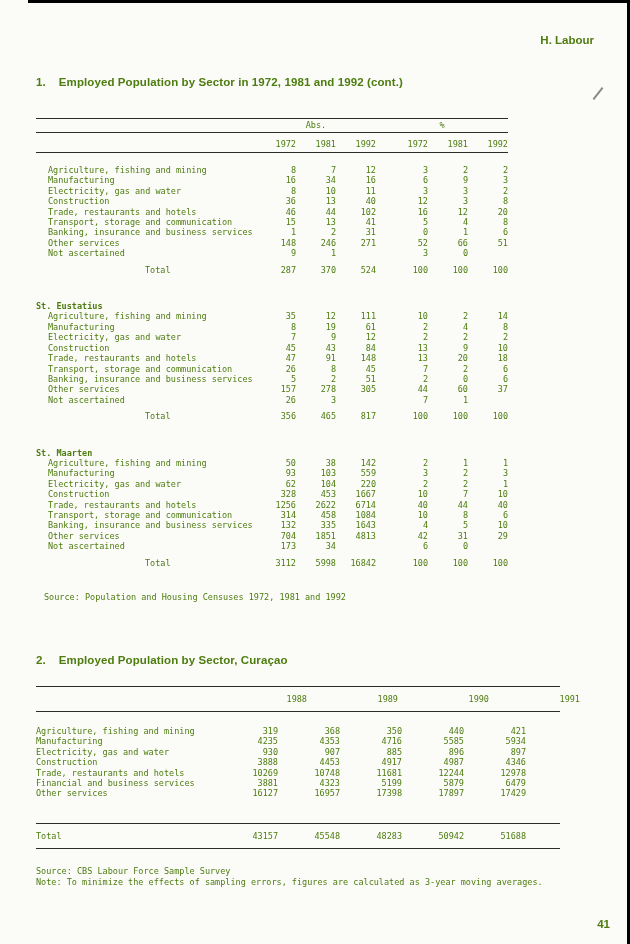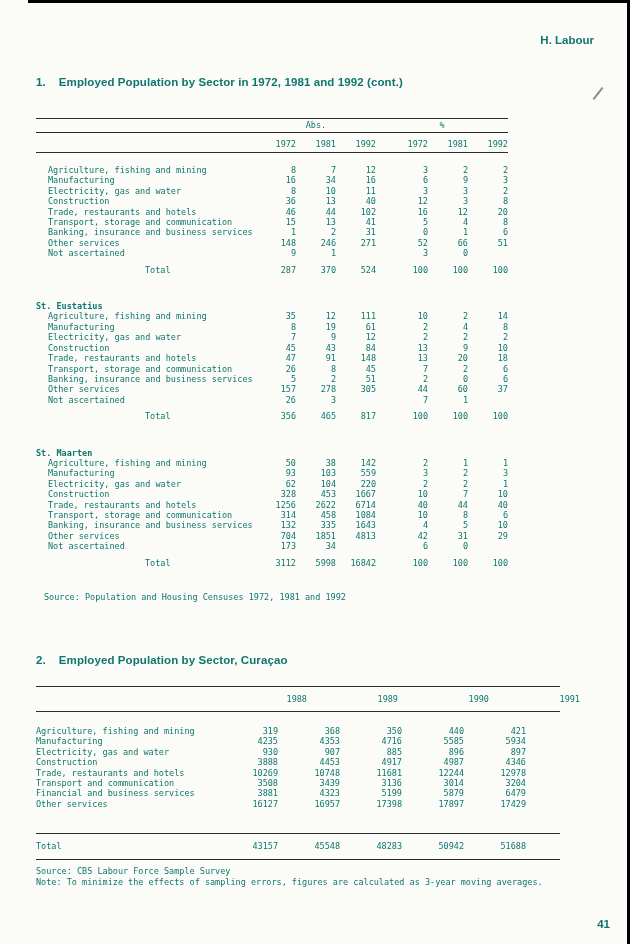--- a/index.html
+++ b/index.html
@@ -1,18 +1,18 @@
 <!DOCTYPE html>
 <html><head>
 <meta charset="utf-8">
 <style>
   * { margin:0; padding:0; box-sizing:border-box; }
   html,body { width:630px; height:944px; }
   body { font-family:"DejaVu Sans Mono", monospace; background:#e9e9e9; }
-  .page { position:relative; width:630px; height:944px; background:#fbfbf8; color:#0f766e; overflow:hidden; }
+  .page { position:relative; width:630px; height:944px; background:#fbfbf8; color:#4d7c0f; overflow:hidden; }
 
   
   .edge-top { position:absolute; top:0; left:28px; right:0; height:3px; background:#000; }
   .edge-right { position:absolute; top:0; right:0; bottom:0; width:3px; background:#000; }
   .scan-mark { position:absolute; top:86px; left:597px; width:2px; height:15px; background:#8a8a86; transform:rotate(38deg); }
 
   .chapter { position:absolute; top:34px; right:36px; font-family:"Liberation Sans", sans-serif; font-weight:bold; font-size:11.5px; }
   .pageno { position:absolute; top:918px; right:20px; font-family:"Liberation Sans", sans-serif; font-weight:bold; font-size:11.5px; }
 
   .title { position:absolute; left:36px; display:flex; gap:13px; font-family:"Liberation Sans", sans-serif; font-weight:bold; font-size:11.5px; letter-spacing:0.1px; }
@@ -465,28 +465,20 @@
 
         <div class="t2row">
           <div class="label">Trade, restaurants and hotels</div>
           <div class="num">10269</div>
           <div class="num">10748</div>
           <div class="num">11681</div>
           <div class="num">12244</div>
           <div class="num">12978</div>
         </div>
 
-        <div class="t2row">
-          <div class="label">Transport and communication</div>
-          <div class="num">3508</div>
-          <div class="num">3439</div>
-          <div class="num">3136</div>
-          <div class="num">3014</div>
-          <div class="num">3204</div>
-        </div>
 
         <div class="t2row">
           <div class="label">Financial and business services</div>
           <div class="num">3881</div>
           <div class="num">4323</div>
           <div class="num">5199</div>
           <div class="num">5879</div>
           <div class="num">6479</div>
         </div>
 

